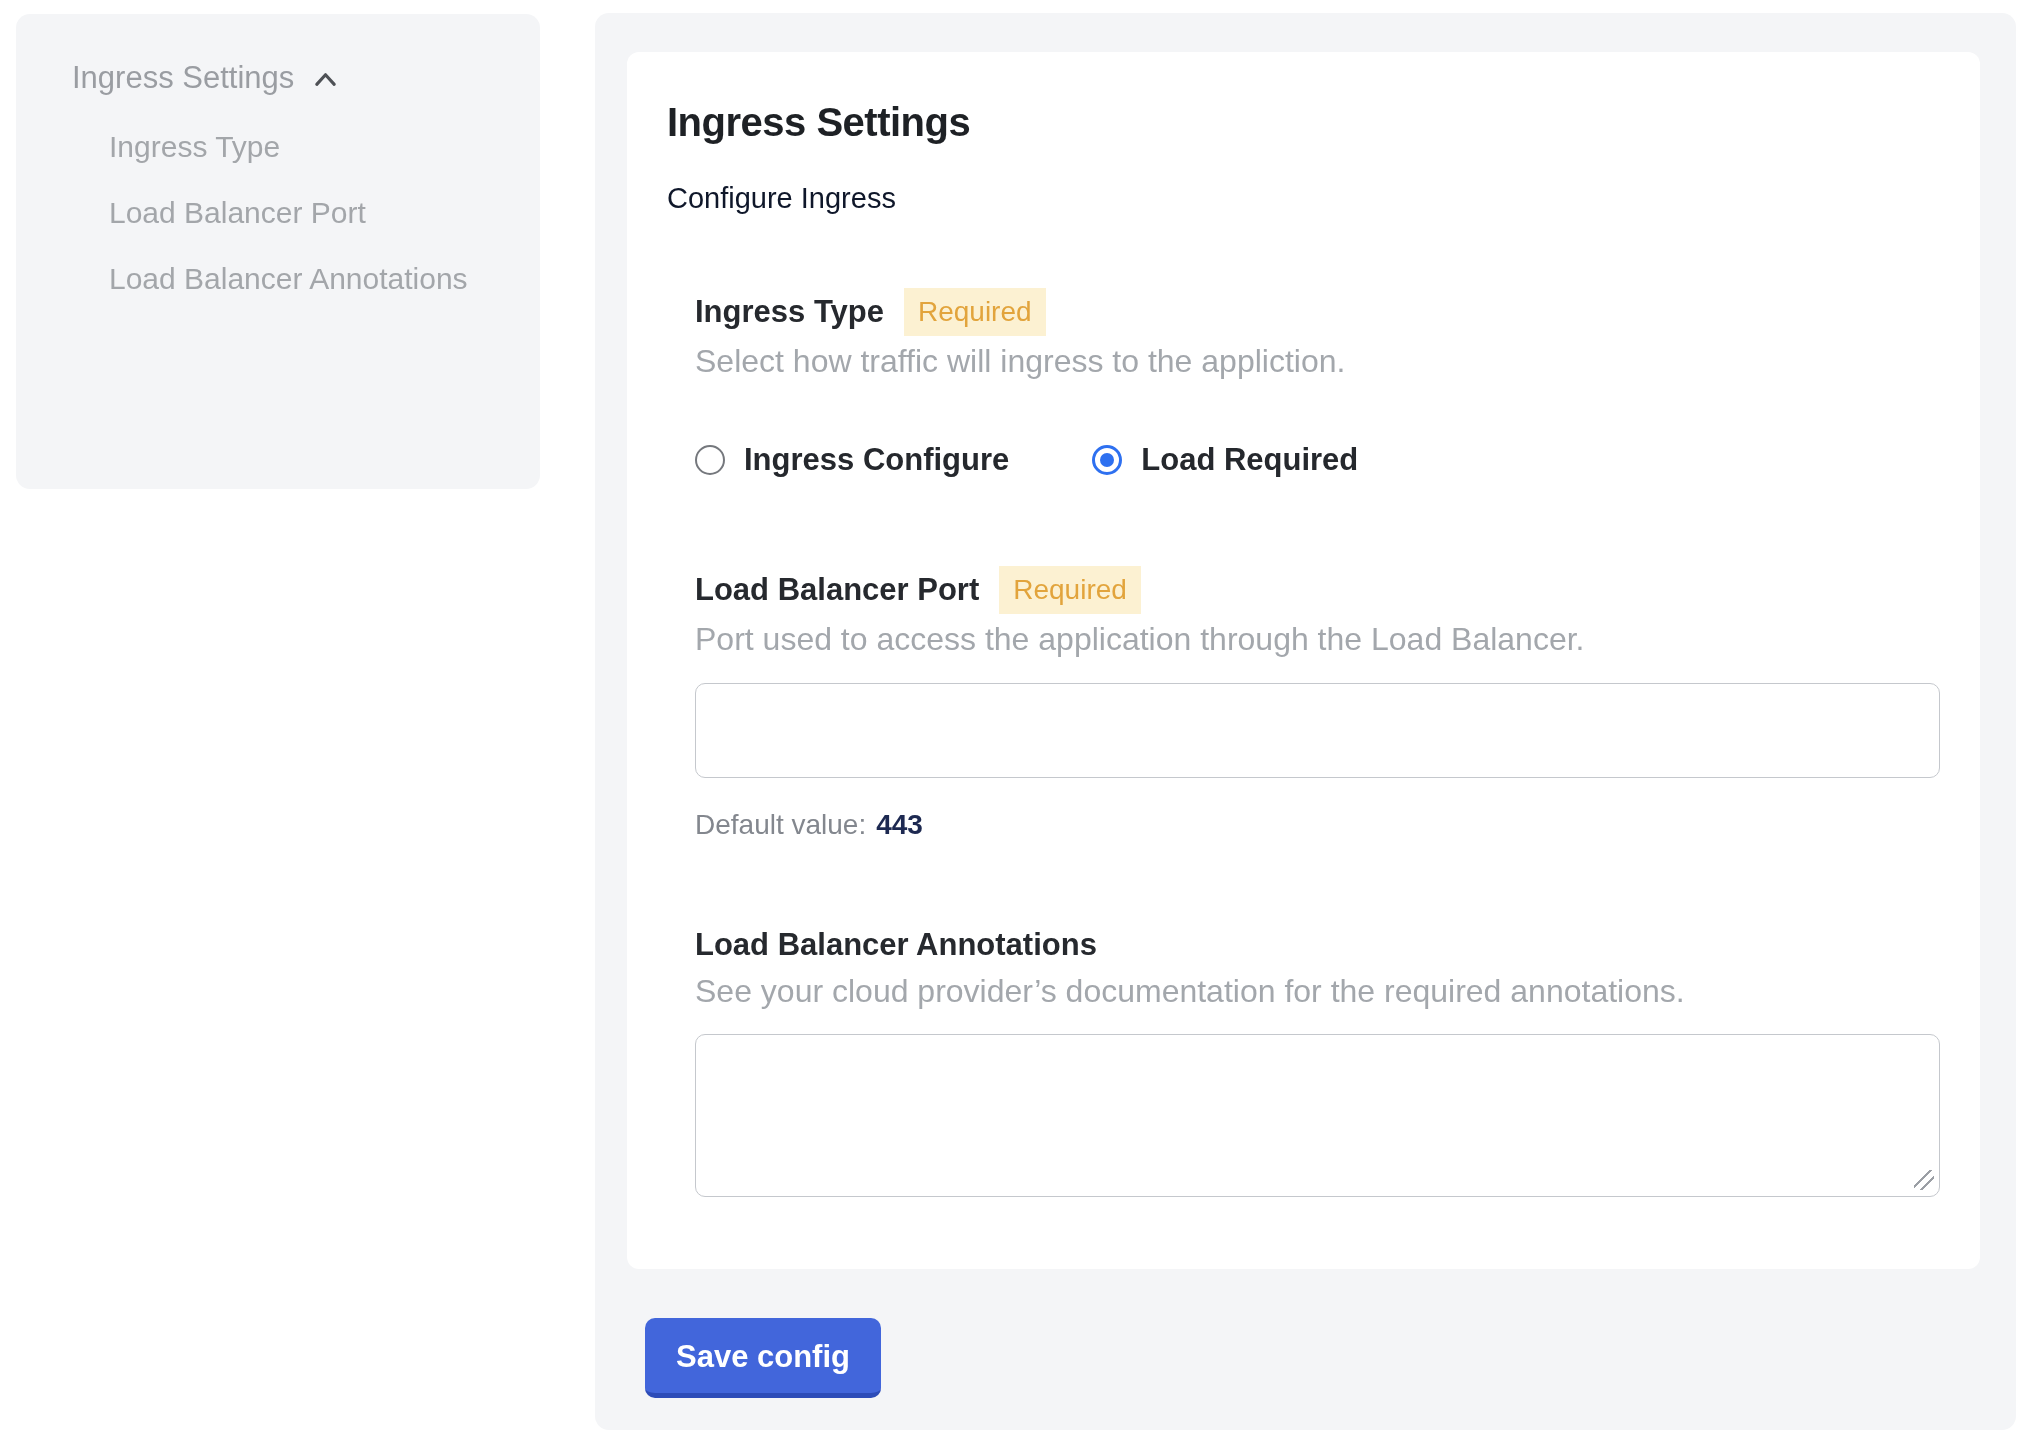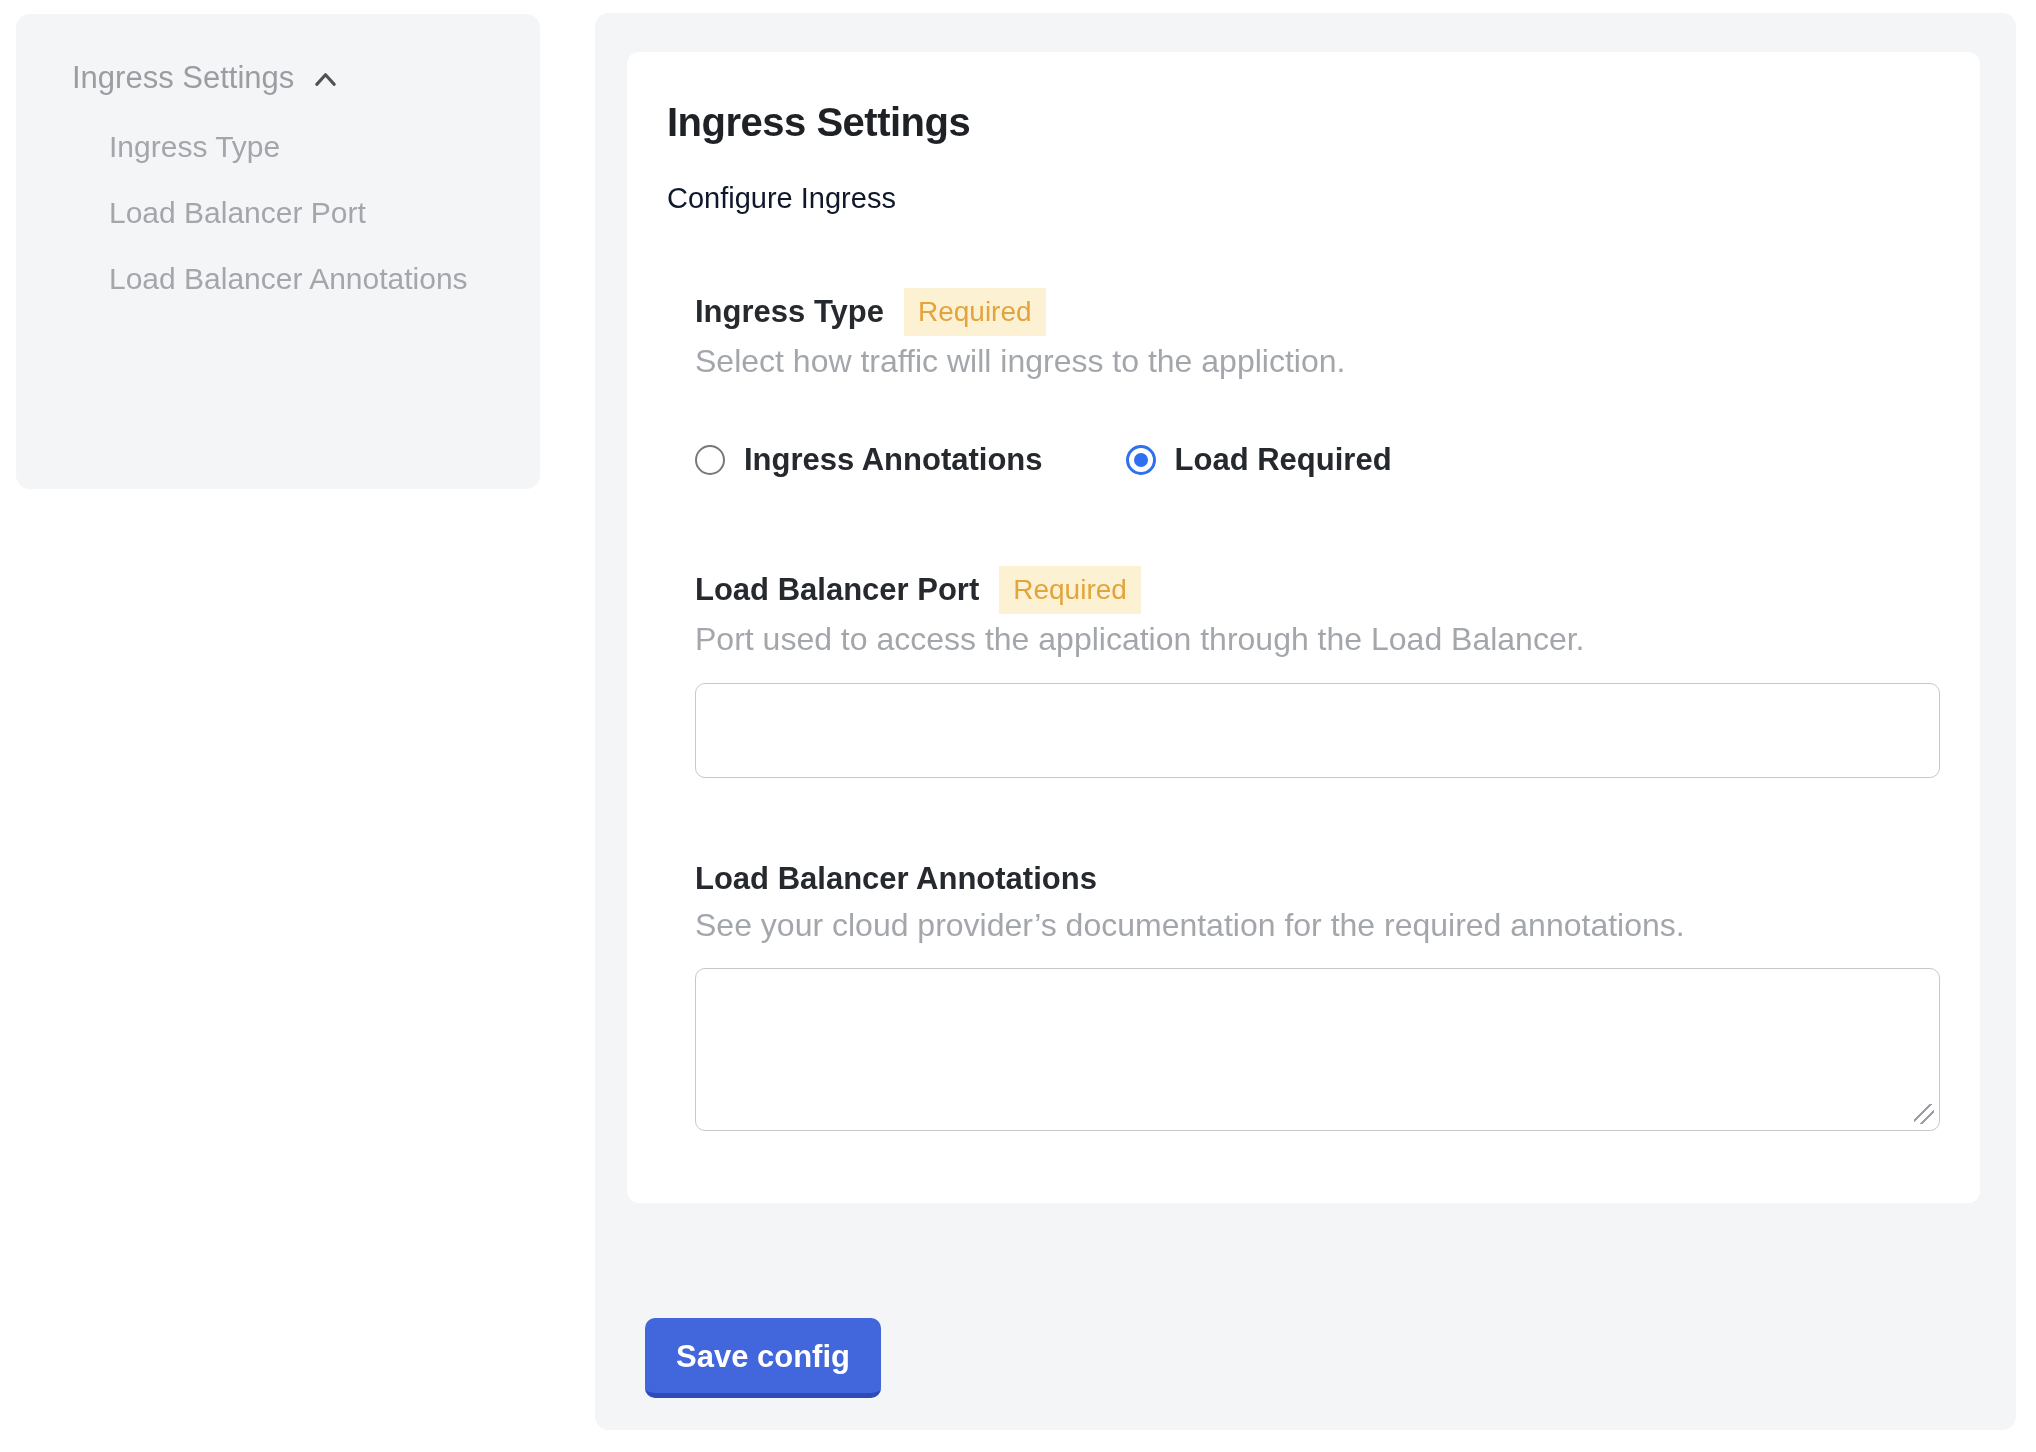--- a/index.html
+++ b/index.html
@@ -235,36 +235,39 @@
       <div class="section sec-ingress-type">
         <div class="section-head">
           <span class="section-label">Ingress Type</span>
           <span class="badge">Required</span>
         </div>
         <p class="section-desc">Select how traffic will ingress to the appliction.</p>
 
         <div class="radio-row">
           <div class="radio-option">
             <span class="radio-circle"></span>
-            <span class="radio-label">Ingress Annotations</span>
+            <span class="radio-label">Ingress Configure</span>
           </div>
           <div class="radio-option selected">
             <span class="radio-circle"></span>
             <span class="radio-label">Load Required</span>
           </div>
         </div>
       </div>
 
       <div class="section sec-lb-port">
         <div class="section-head">
           <span class="section-label">Load Balancer Port</span>
           <span class="badge">Required</span>
         </div>
         <p class="section-desc">Port used to access the application through the Load Balancer.</p>
         <input class="text-input" type="text" value="" style="">
+        <p class="default-note">
+          <span class="dn-label">Default value:</span><span class="dn-value">443</span>
+        </p>
       </div>
 
       <div class="section sec-lb-annotations">
         <div class="section-head">
           <span class="section-label">Load Balancer Annotations</span>
         </div>
         <p class="section-desc">See your cloud provider’s documentation for the required annotations.</p>
         <div class="textarea-wrap">
           <textarea class="annotations-textarea" style=""></textarea>
           <span class="resize-handle"></span>

